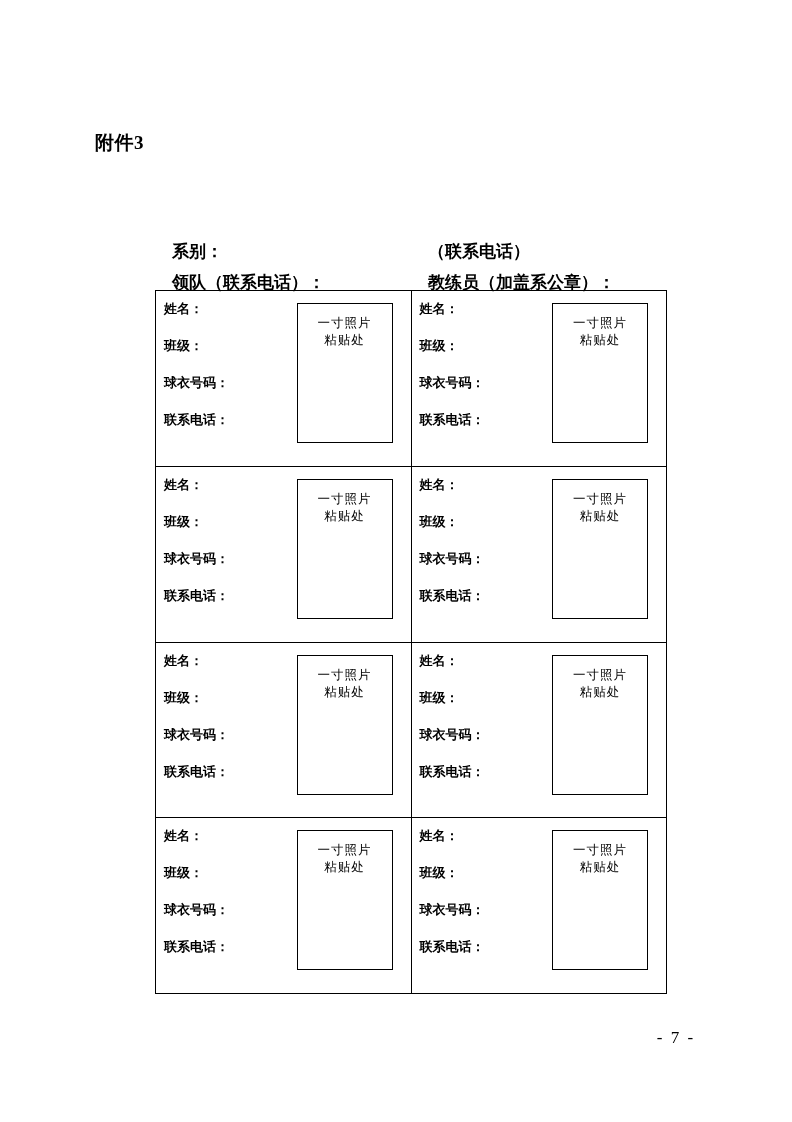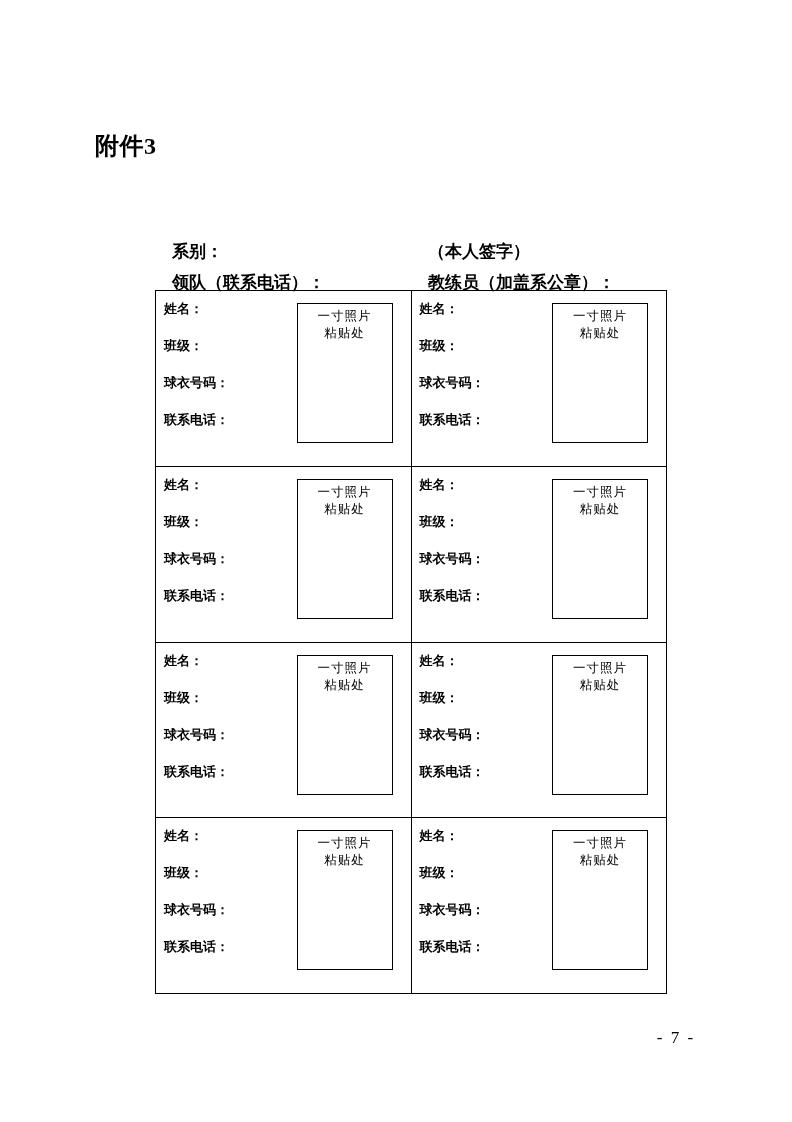--- a/index.html
+++ b/index.html
@@ -19,21 +19,21 @@
     position: absolute;
     left: 0;
     top: 0;
     width: 792px;
     height: 1122px;
   }
   .attachment-label {
     position: absolute;
     left: 95px;
     top: 130px;
-    font-size: 24px;
+    font-size: 19px;
     font-weight: bold;
     letter-spacing: 0.5px;
   }
   .title-block {
     position: absolute;
     left: 0;
     top: 167px;
     width: 792px;
     text-align: center;
   }
@@ -97,21 +97,21 @@
   .field:last-of-type { margin-bottom: 0; }
   .photo-box {
     position: absolute;
     right: 18px;
     top: 12px;
     width: 96px;
     height: 140px;
     border: 1.2px solid #000;
     box-sizing: border-box;
     text-align: center;
-    padding-top: 4px;
+    padding-top: 11px;
   }
   .photo-line {
     font-size: 12.5px;
     line-height: 17px;
     font-weight: normal;
     letter-spacing: 1px;
   }
   .page-number {
     position: absolute;
     left: 0;
@@ -129,21 +129,21 @@
 </head>
 <body>
 
 <div class="page">
 
   <div class="attachment-label">附件3</div>
 
 
   <div class="meta-row row1">
     <span class="meta-left">系别：</span>
-    <span class="meta-right">（本人签字）</span>
+    <span class="meta-right">（联系电话）</span>
   </div>
 
   <div class="meta-row row2">
     <span class="meta-left">领队（联系电话）：</span>
     <span class="meta-right">教练员（加盖系公章）：</span>
   </div>
 
   <div class="table">
 
     <div class="table-row">

